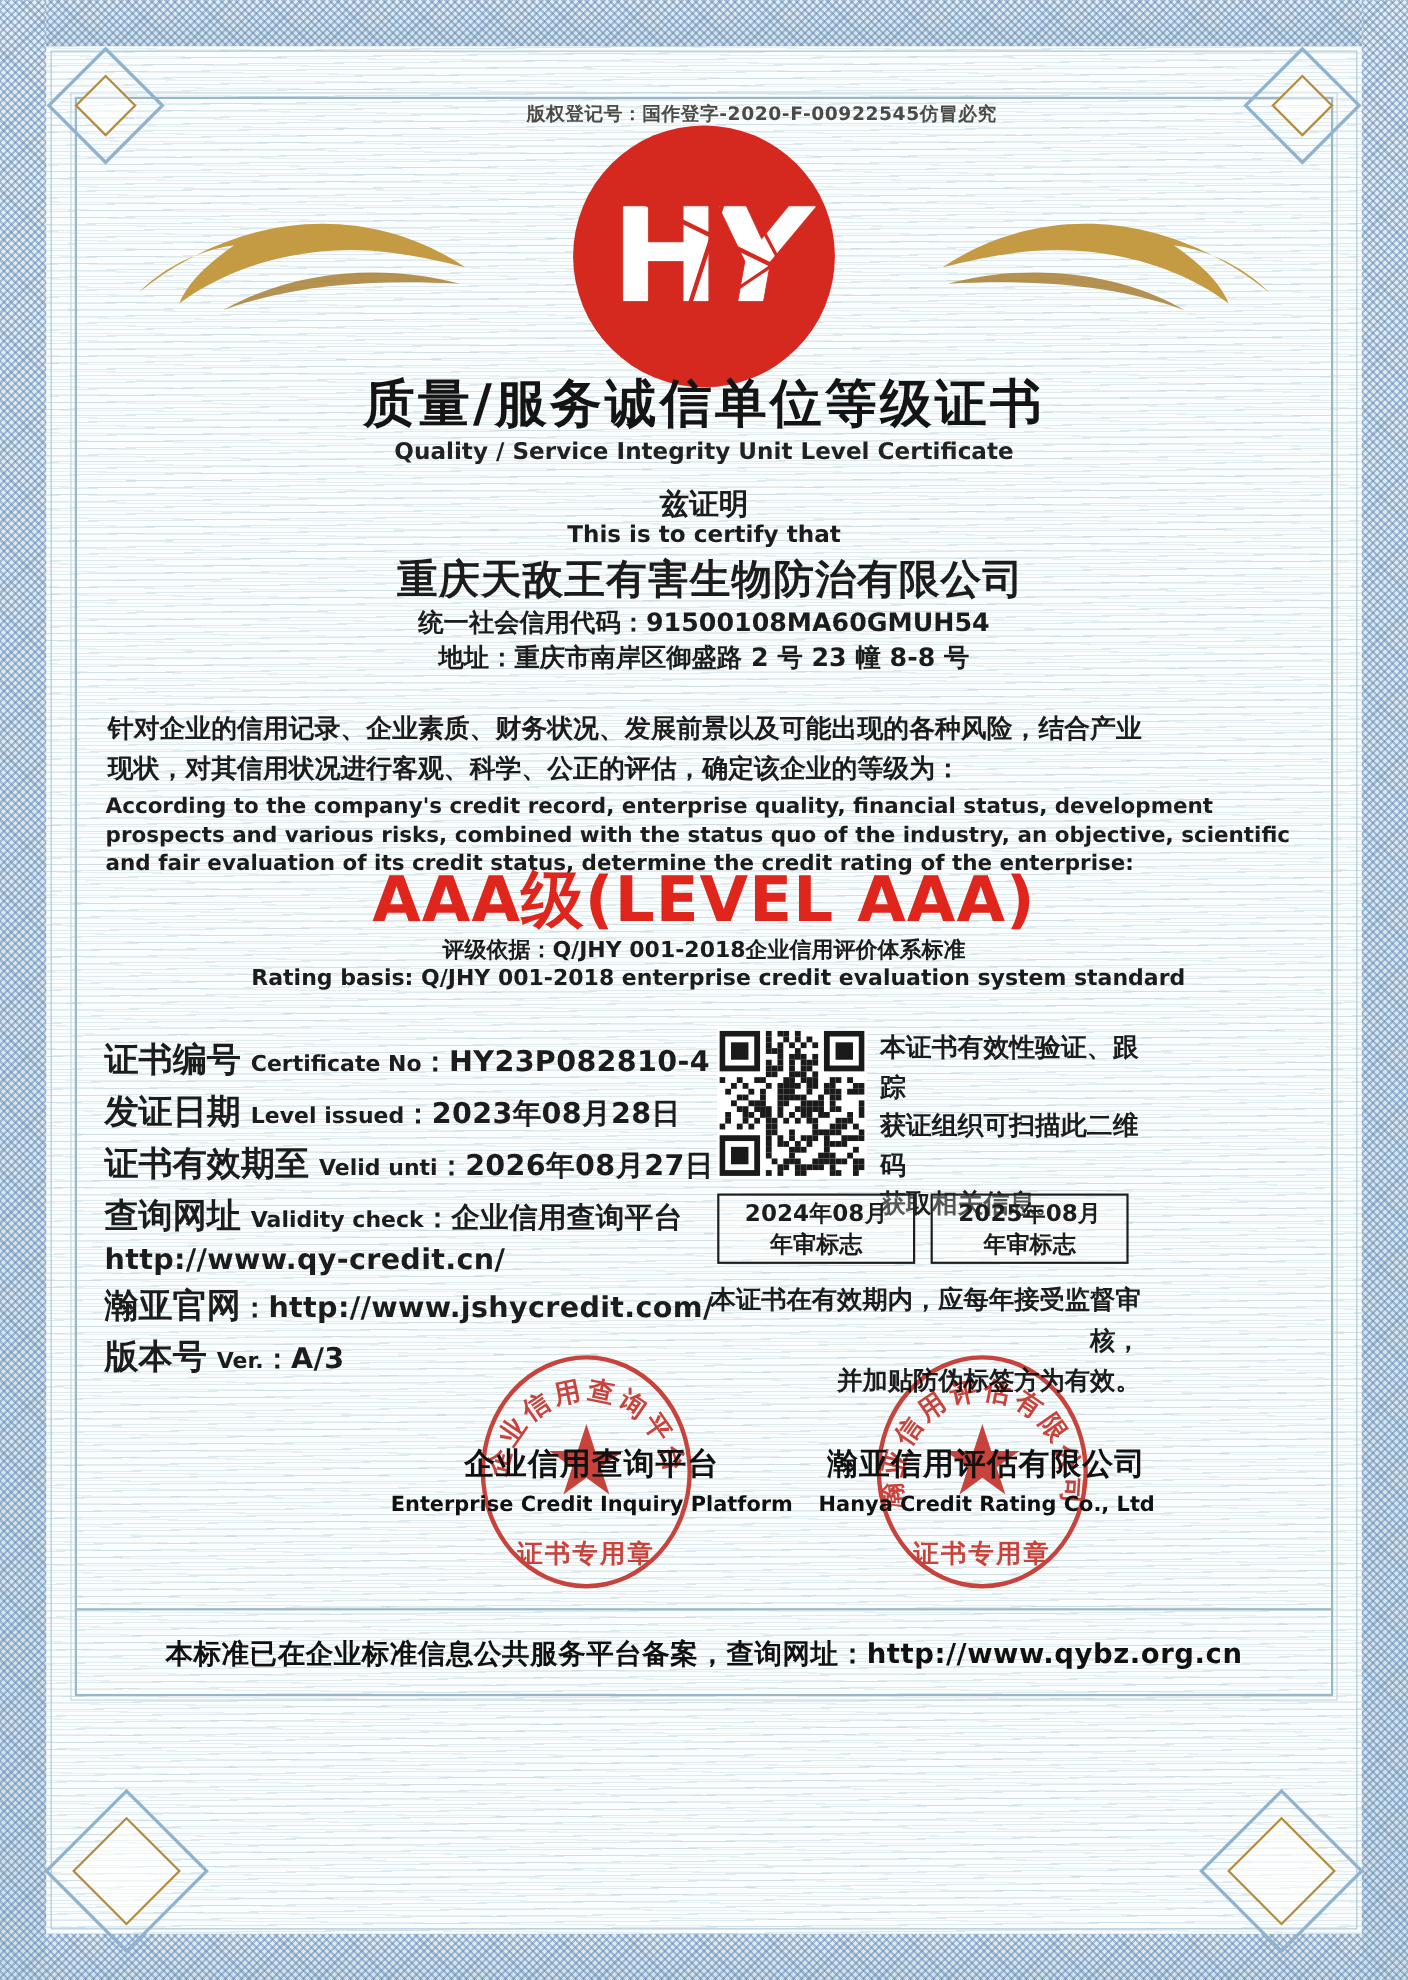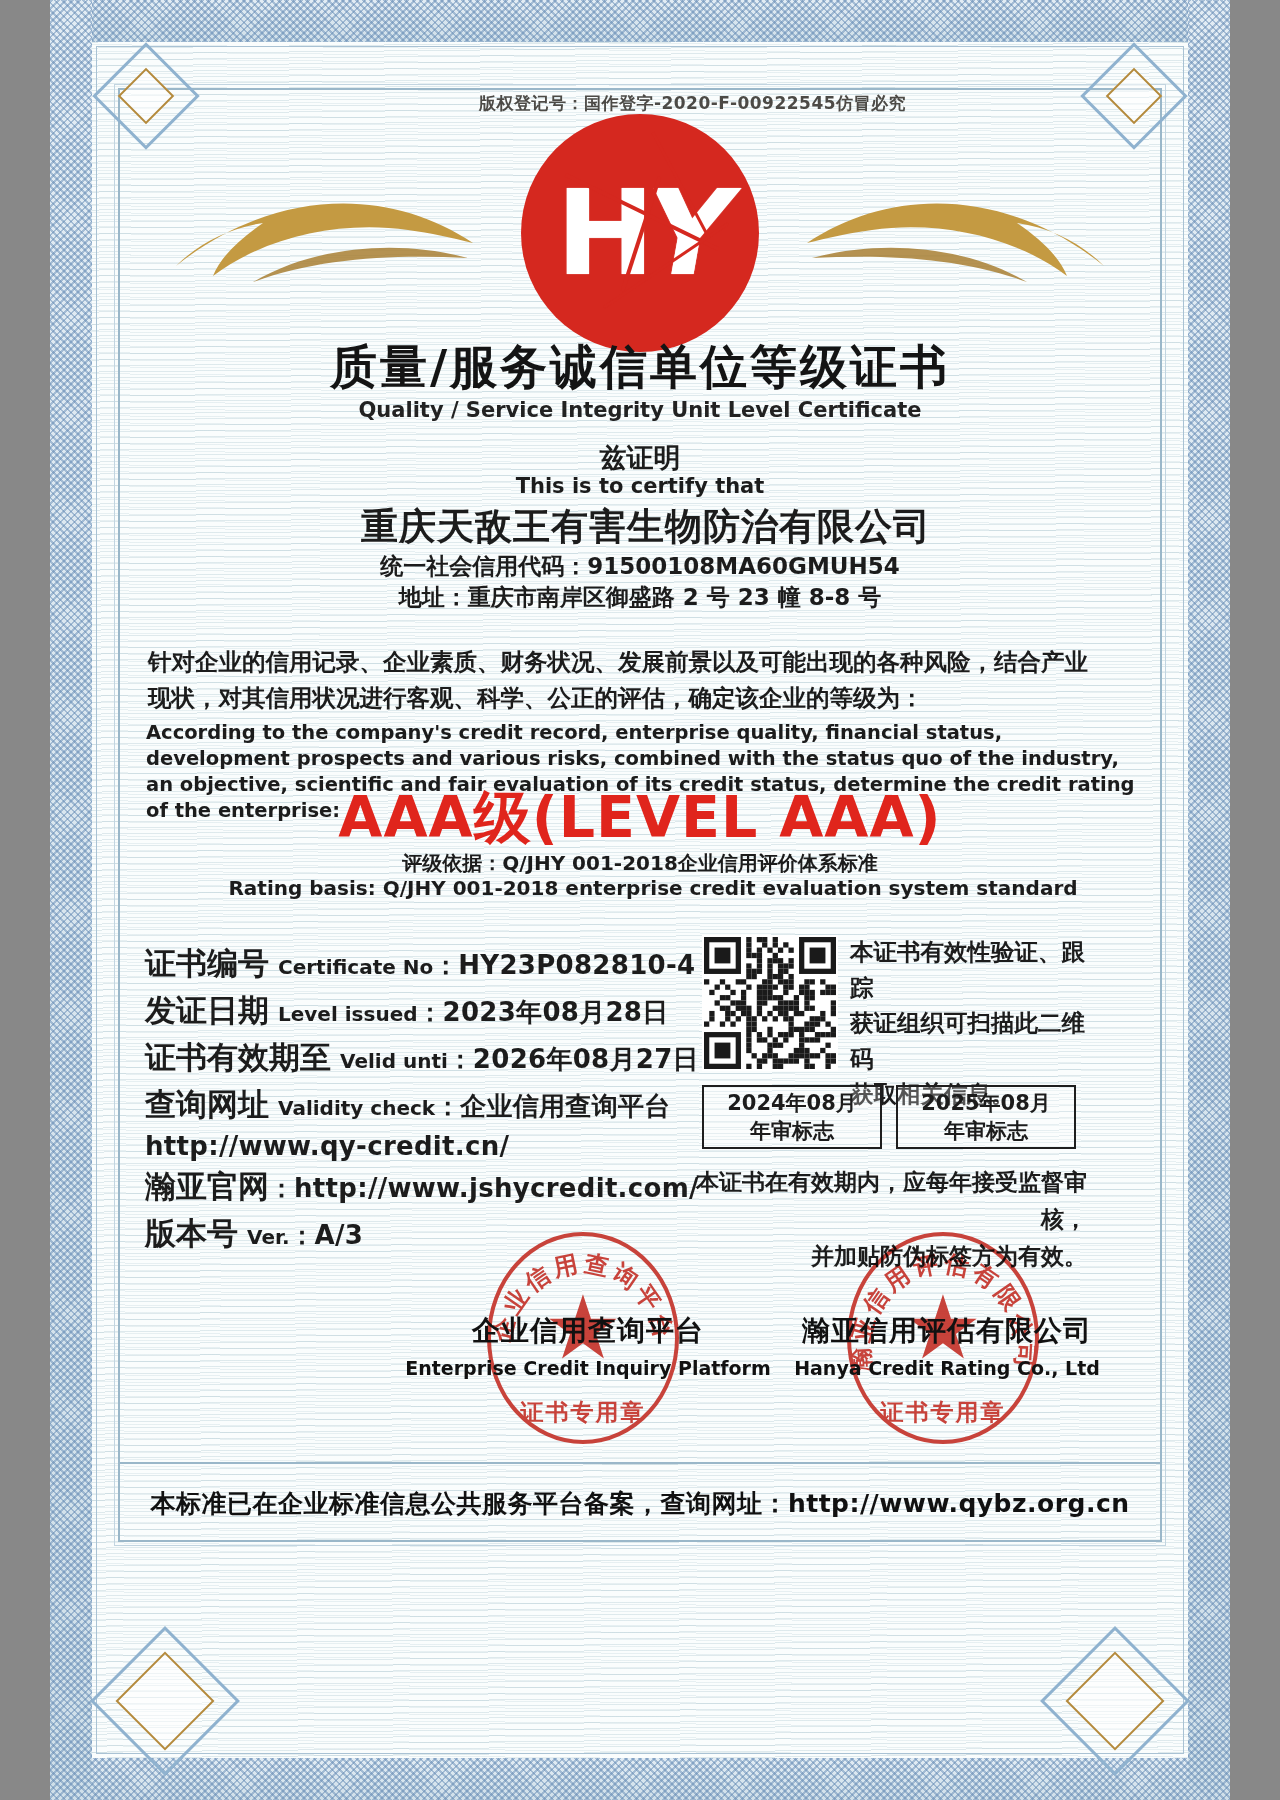--- a/index.html
+++ b/index.html
@@ -1,17 +1,17 @@
 <!DOCTYPE html>
 <html><head>
 <meta charset="utf-8">
 <style>
   html,body{margin:0;padding:0;background:#888;}
   .cert{
-    position:relative;width:1180px;height:1800px;margin:0 auto;
+    position:relative;width:1280px;height:1800px;margin:0 auto;
     background:#bef264;overflow:hidden;
     font-family:"DejaVu Sans",sans-serif;color:#1c1c1c;
   }
   
   .texture{
     position:absolute;inset:0;
     background:
       repeating-linear-gradient(179.4deg, rgba(122,163,178,.22) 0 1px, transparent 1px 6px),
       repeating-linear-gradient(180.6deg, rgba(122,163,178,.15) 0 1px, transparent 1px 7px),
       #fafdfd;

